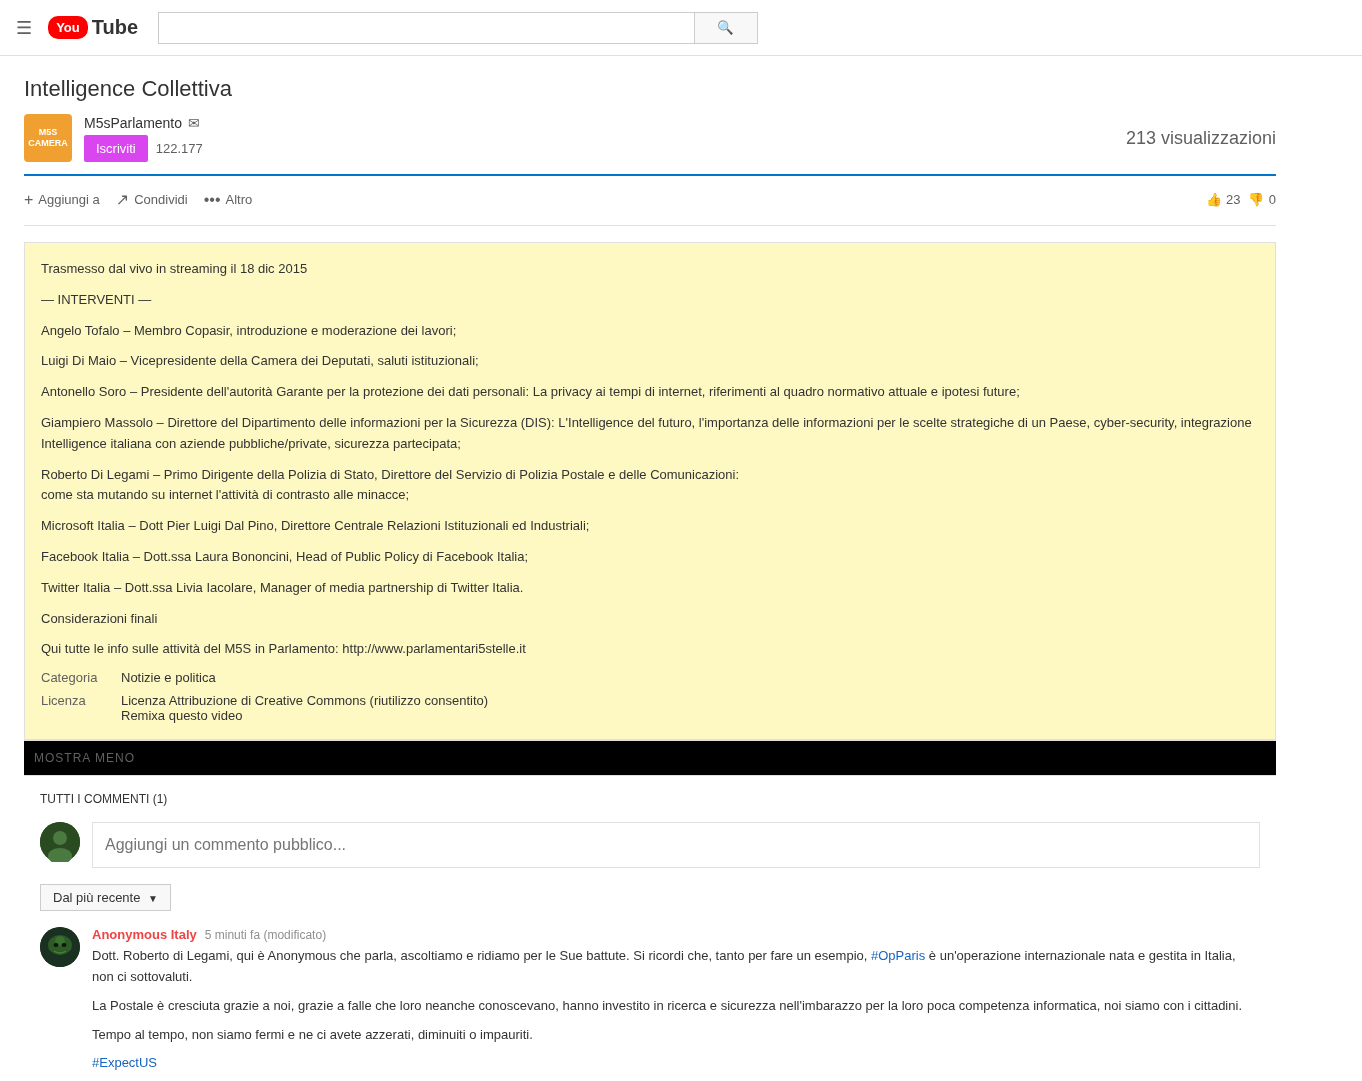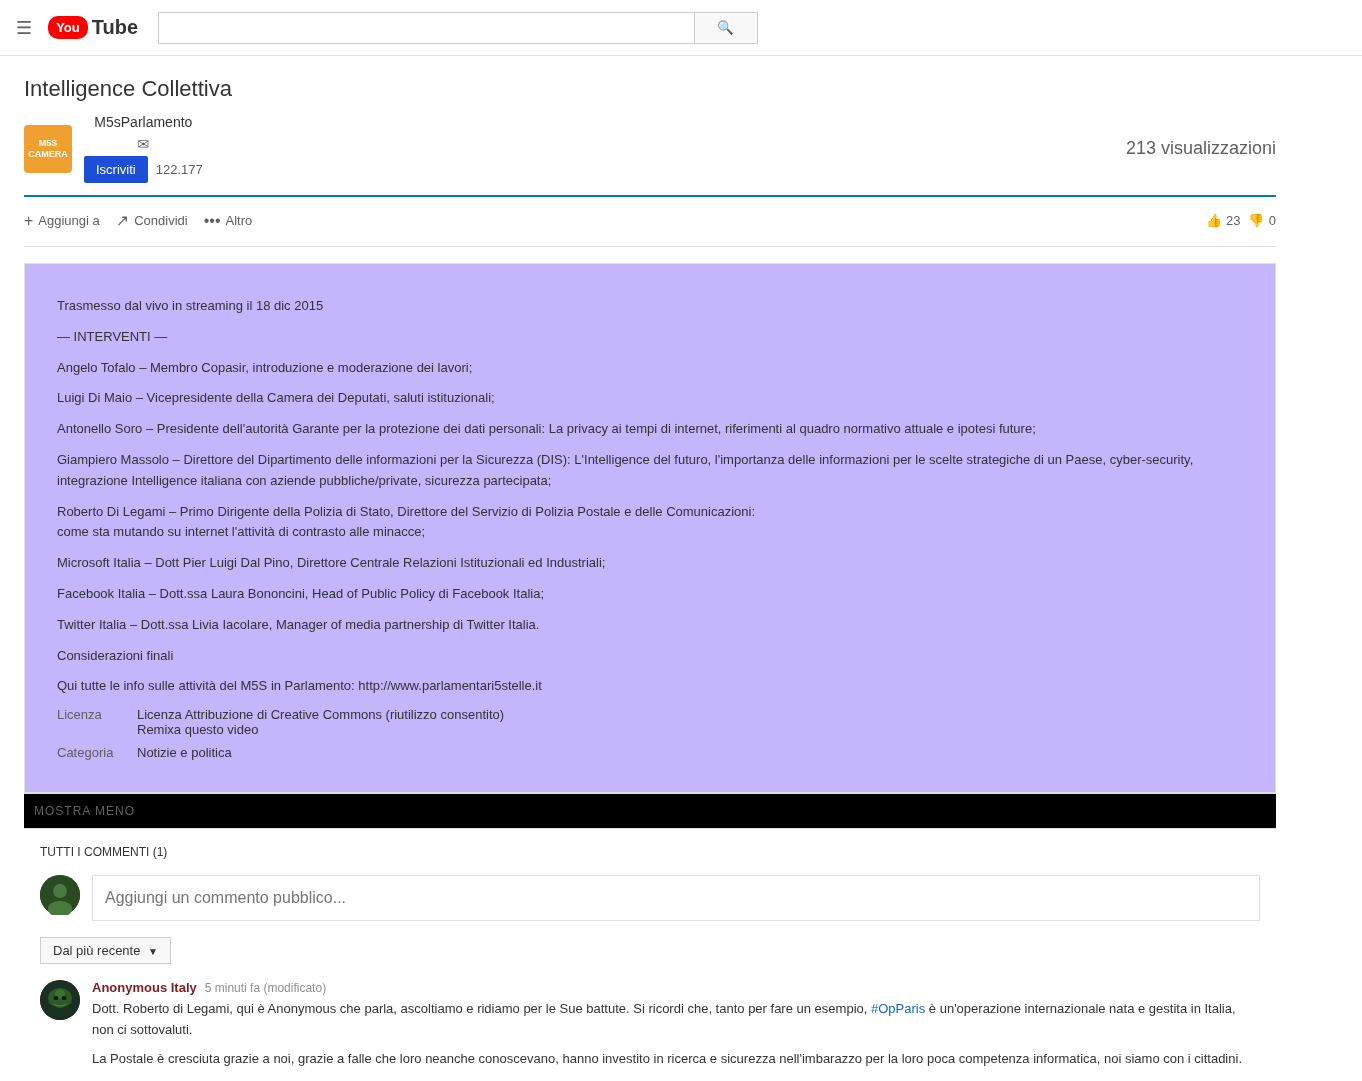--- a/index.html
+++ b/index.html
@@ -82,33 +82,32 @@
     
     .channel-row {
       display: flex;
       align-items: center;
       margin-bottom: 12px;
     }
     .channel-name-row {
       display: flex;
       align-items: center;
       gap: 6px;
-      flex-direction: column;
     }
     .channel-name {
       font-size: 14px;
       color: #333;
       font-weight: normal;
     }
     .channel-email-icon {
       color: #606060;
       font-size: 14px;
     }
     .subscribe-button {
-      background: #1d4ed8;
+      background: #d946ef;
       color: #fff;
       border: none;
       padding: 6px 12px;
       font-size: 13px;
       cursor: pointer;
       border-radius: 2px;
       margin-right: 8px;
     }
     .subscriber-count {
       font-size: 13px;
@@ -162,23 +161,23 @@
       gap: 4px;
       background: none;
       border: none;
       color: #606060;
       font-size: 13px;
       cursor: pointer;
     }
 
     
     .description-box {
-      background: #c4b5fd;
+      background: #fef9c3;
       border: 1px solid #e0e0e0;
-      padding: 32px;
+      padding: 16px;
       margin-bottom: 0;
     }
     .description-text {
       font-size: 13px;
       color: #333;
       line-height: 1.6;
     }
     .description-text p {
       margin-bottom: 10px;
     }
@@ -276,21 +275,21 @@
       flex: 1;
     }
     .comment-header {
       display: flex;
       align-items: center;
       gap: 8px;
       margin-bottom: 4px;
     }
     .comment-author {
       font-weight: bold;
-      color: #7f1d1d;
+      color: #ef4444;
       font-size: 13px;
     }
     .comment-time {
       font-size: 12px;
       color: #909090;
     }
     .comment-text {
       font-size: 13px;
       color: #333;
       line-height: 1.6;
@@ -391,29 +390,29 @@
         <span>Roberto Di Legami – Primo Dirigente della Polizia di Stato, Direttore del Servizio di Polizia Postale e delle Comunicazioni:</span><br>
         <span>come sta mutando su internet l'attività di contrasto alle minacce;</span>
       </p>
       <p>Microsoft Italia – Dott Pier Luigi Dal Pino, Direttore Centrale Relazioni Istituzionali ed Industriali;</p>
       <p>Facebook Italia – Dott.ssa Laura Bononcini, Head of Public Policy di Facebook Italia;</p>
       <p>Twitter Italia – Dott.ssa Livia Iacolare, Manager of media partnership di Twitter Italia.</p>
       <p>Considerazioni finali</p>
       <p>Qui tutte le info sulle attività del M5S in Parlamento: http://www.parlamentari5stelle.it</p>
     </div>
     <div class="meta-row">
+      <span class="meta-label">Categoria</span>
+      <span class="meta-value">Notizie e politica</span>
+    </div>
+    <div class="meta-row">
       <span class="meta-label">Licenza</span>
       <div>
         <div class="meta-value">Licenza Attribuzione di Creative Commons (riutilizzo consentito)</div>
         <div class="meta-value">Remixa questo video</div>
       </div>
-    </div>
-    <div class="meta-row">
-      <span class="meta-label">Categoria</span>
-      <span class="meta-value">Notizie e politica</span>
     </div>
   </div>
   <div class="show-less-bar">MOSTRA MENO</div>
 
   <div class="comments-section">
     <div class="comments-title">TUTTI I COMMENTI (1)</div>
 
     <div class="comment-input-row">
       <div class="commenter-avatar-anon" style="width:40px;height:40px;border-radius:50%;background:#2a4a22;margin-right:12px;flex-shrink:0;">
         <svg viewBox="0 0 40 40" xmlns="http://www.w3.org/2000/svg" width="40" height="40">

